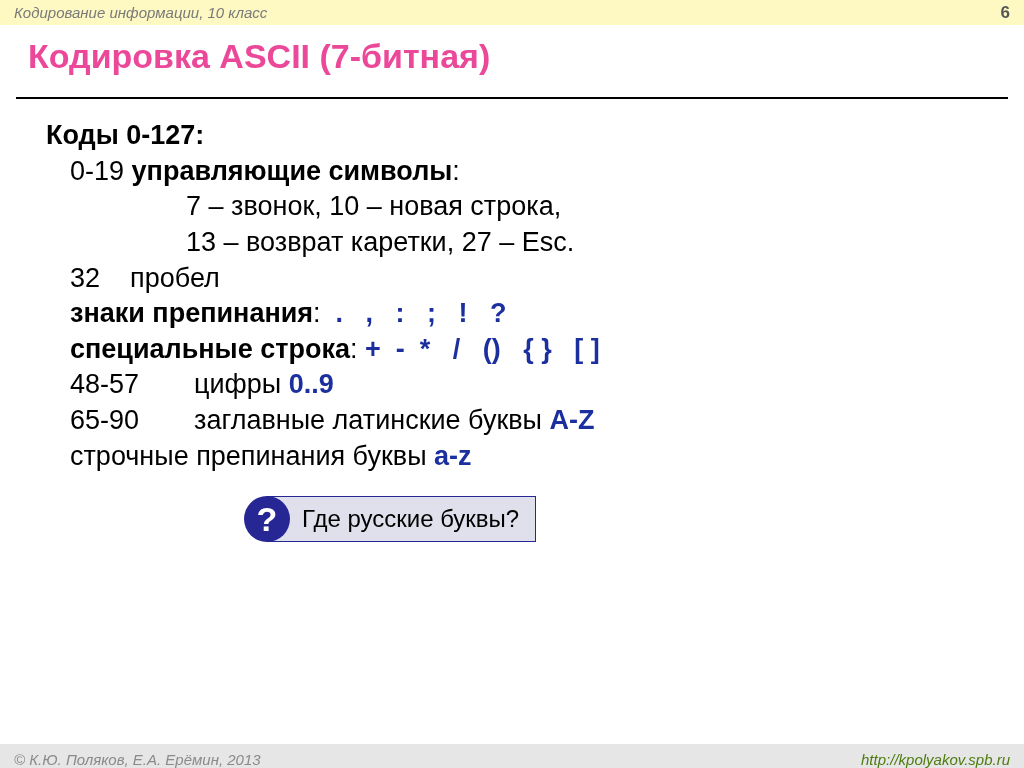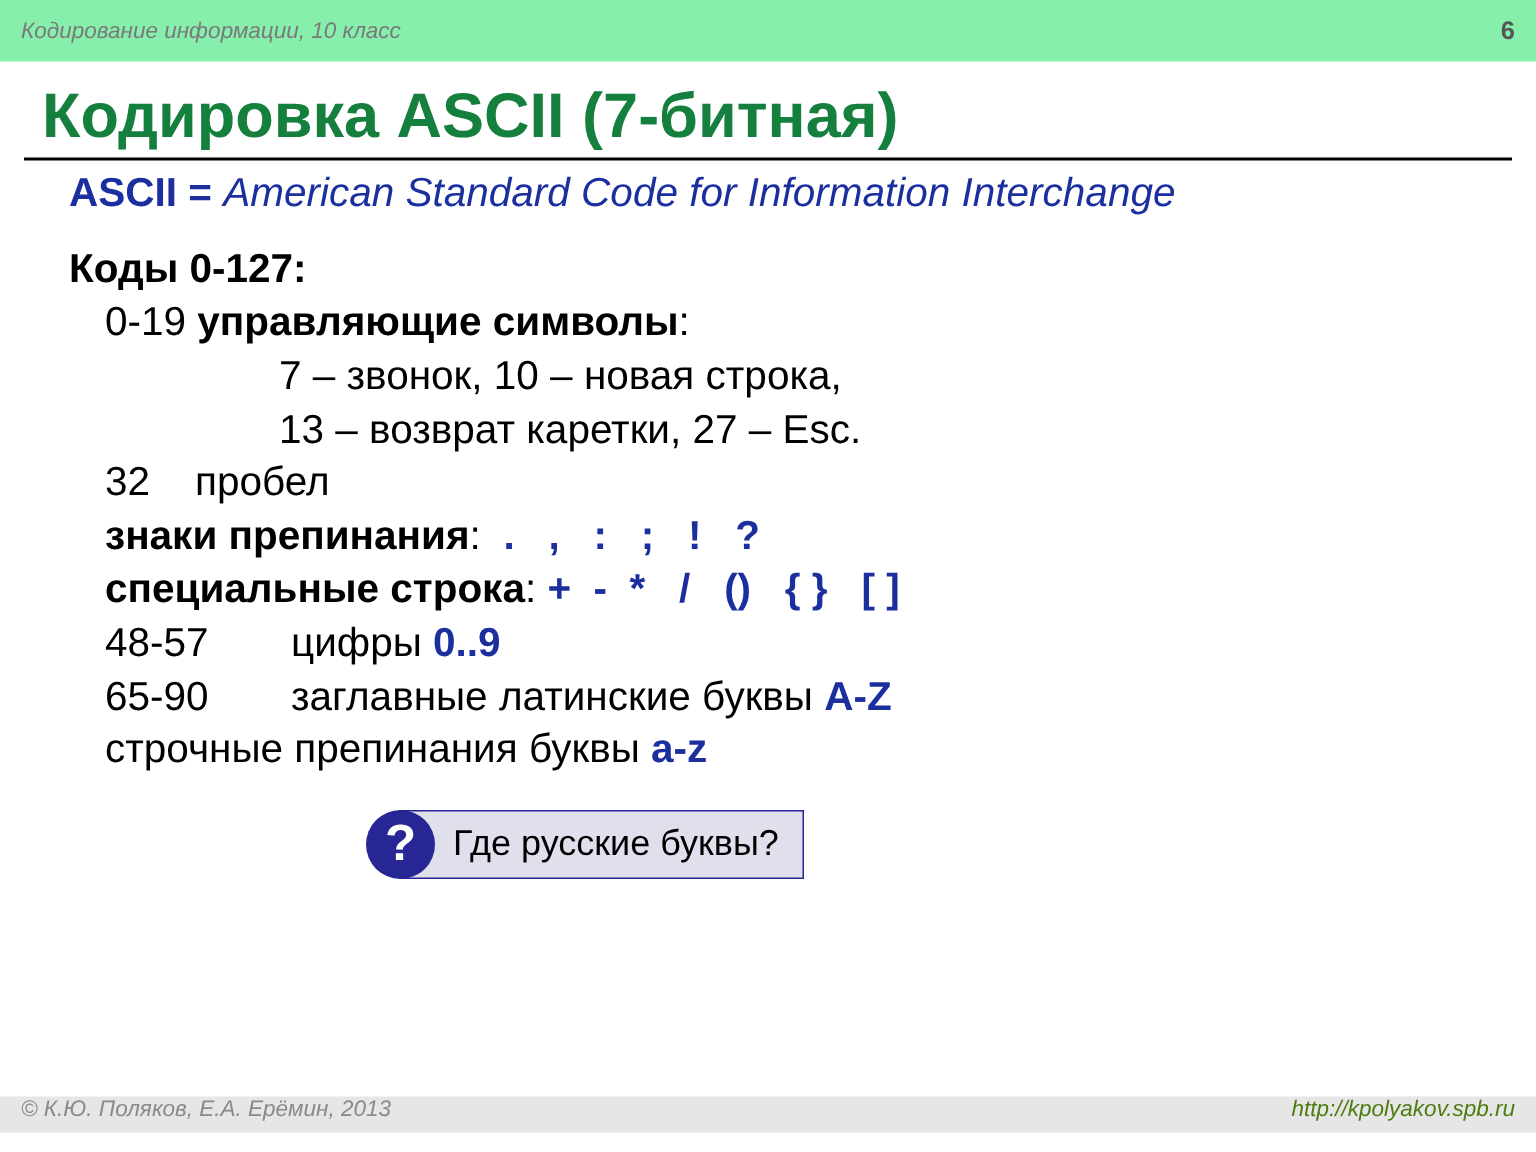--- a/index.html
+++ b/index.html
@@ -5,41 +5,41 @@
   * { margin: 0; padding: 0; box-sizing: border-box; }
   body {
     width: 1024px;
     height: 768px;
     font-family: Arial, Helvetica, sans-serif;
     background: #fff;
     position: relative;
     overflow: hidden;
   }
   .topbar {
-    background: #86efac;
-    height: 41px;
+    background: #fef9c3;
+    height: 25px;
     display: flex;
     justify-content: space-between;
     align-items: center;
     padding: 0 14px;
     color: #7a7a7a;
     font-style: italic;
     font-size: 15px;
   }
   .topbar .page-num {
     font-weight: bold;
     font-style: normal;
     color: #555;
     font-size: 17px;
   }
   .title {
-    font-size: 42px;
+    font-size: 34px;
     font-weight: bold;
-    color: #15803d;
-    padding: 12px 28px 4px 28px;
+    color: #ec4899;
+    padding: 12px 28px 21px 28px;
   }
   .rule {
     margin: 0 16px 2px 16px;
     height: 2px;
     background: linear-gradient(#000 0 1px, transparent 1px 2px);
     border-bottom: 1px solid #000;
   }
   .content {
     padding: 2px 12px 0 46px;
     font-size: 27px;
@@ -75,49 +75,46 @@
     font-size: 34px;
     display: flex;
     align-items: center;
     justify-content: center;
     margin-left: -23px;
     margin-right: 12px;
     flex: 0 0 46px;
   }
   .footer {
     position: absolute;
-    left: 0; right: 0; bottom: 13px;
+    left: 0; right: 0; bottom: 0;
     height: 24px;
     background: #e6e6e6;
     display: flex;
     justify-content: space-between;
-    align-items: flex-start;
+    align-items: flex-end;
     padding: 0 14px;
     color: #8a8a8a;
     font-style: italic;
     font-size: 15px;
   }
   .footer a { color: #4d7c0f; text-decoration: none; }
 </style>
 </head>
 <body>
 
 <div class="topbar">
   <span>Кодирование информации, 10 класс</span>
   <span class="page-num">6</span>
 </div>
 
 <div class="title">Кодировка ASCII (7-битная)</div>
 <div class="rule"></div>
 
 <div class="content">
 
-  <div class="row1">
-    <span class="blue">ASCII = </span><span class="blue-i">American Standard Code for Information Interchange</span>
-  </div>
 
   <div class="bold">Коды 0-127:</div>
 
   <div class="indent1">
     <span>0-19</span>
     <span class="bold">управляющие символы</span><span>:</span>
   </div>
   <div class="indent2">7 – звонок, 10 – новая строка,</div>
   <div class="indent2">13 – возврат каретки, 27 – Esc.</div>
 

